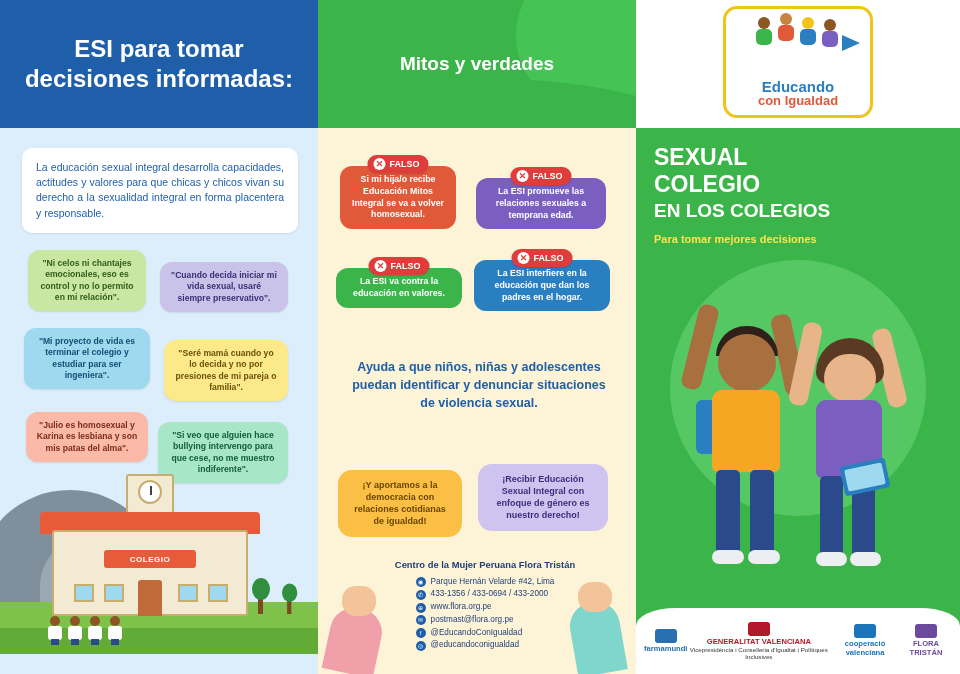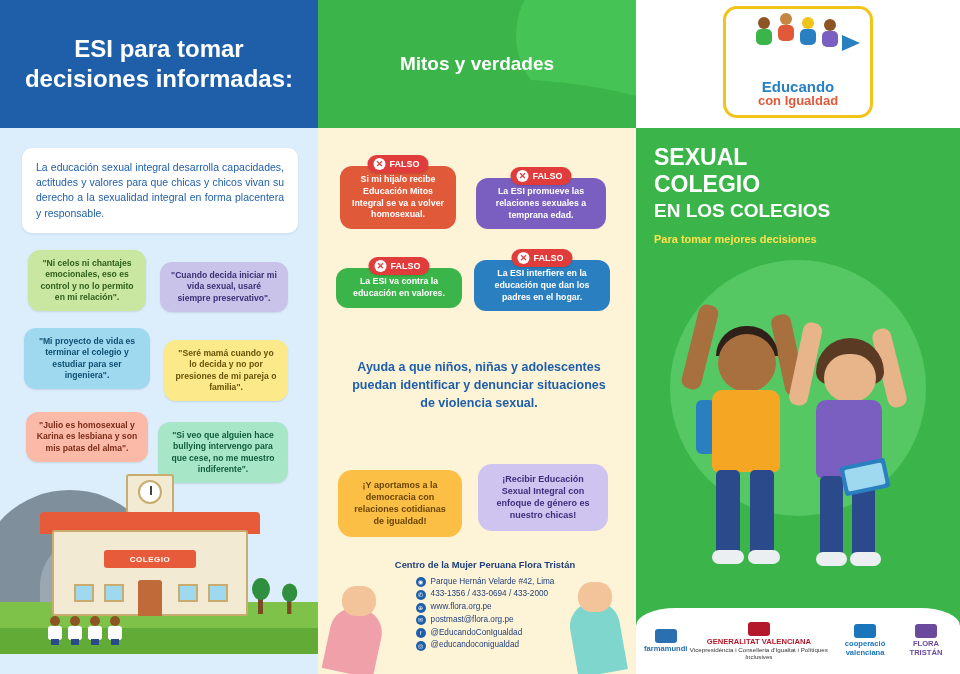--- a/index.html
+++ b/index.html
@@ -359,21 +359,21 @@
         <div class="badge">
           <span class="x">✕</span>
           <span>FALSO</span>
         </div>
         <span>La ESI interfiere en la educación que dan los padres en el hogar.</span>
       </div>
 
       <div class="p2-sub">Ayuda a que niños, niñas y adolescentes puedan identificar y denunciar situaciones de violencia sexual.</div>
 
       <div class="bubble b1">¡Y aportamos a la democracia con relaciones cotidianas de igualdad!</div>
-      <div class="bubble b2">¡Recibir Educación Sexual Integral con enfoque de género es nuestro chicas!</div>
+      <div class="bubble b2">¡Recibir Educación Sexual Integral con enfoque de género es nuestro derecho!</div>
 
       <div class="arm-l">
           <div class="sleeve"></div>
           <div class="hand"></div>
         </div>
       <div class="arm-r">
           <div class="sleeve"></div>
           <div class="hand"></div>
         </div>
 

